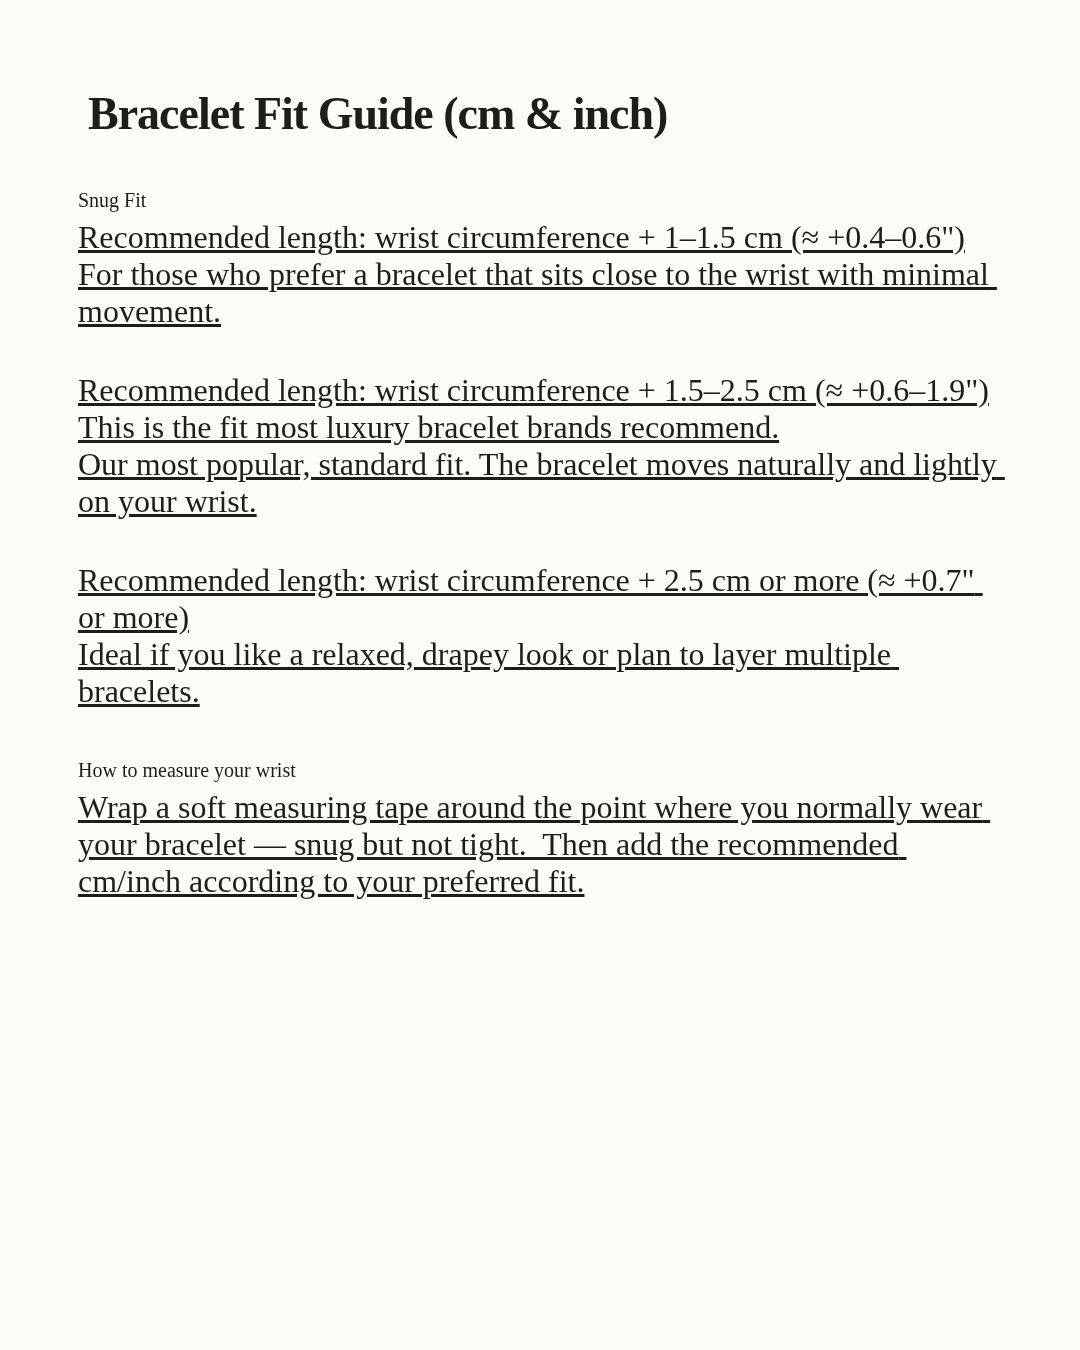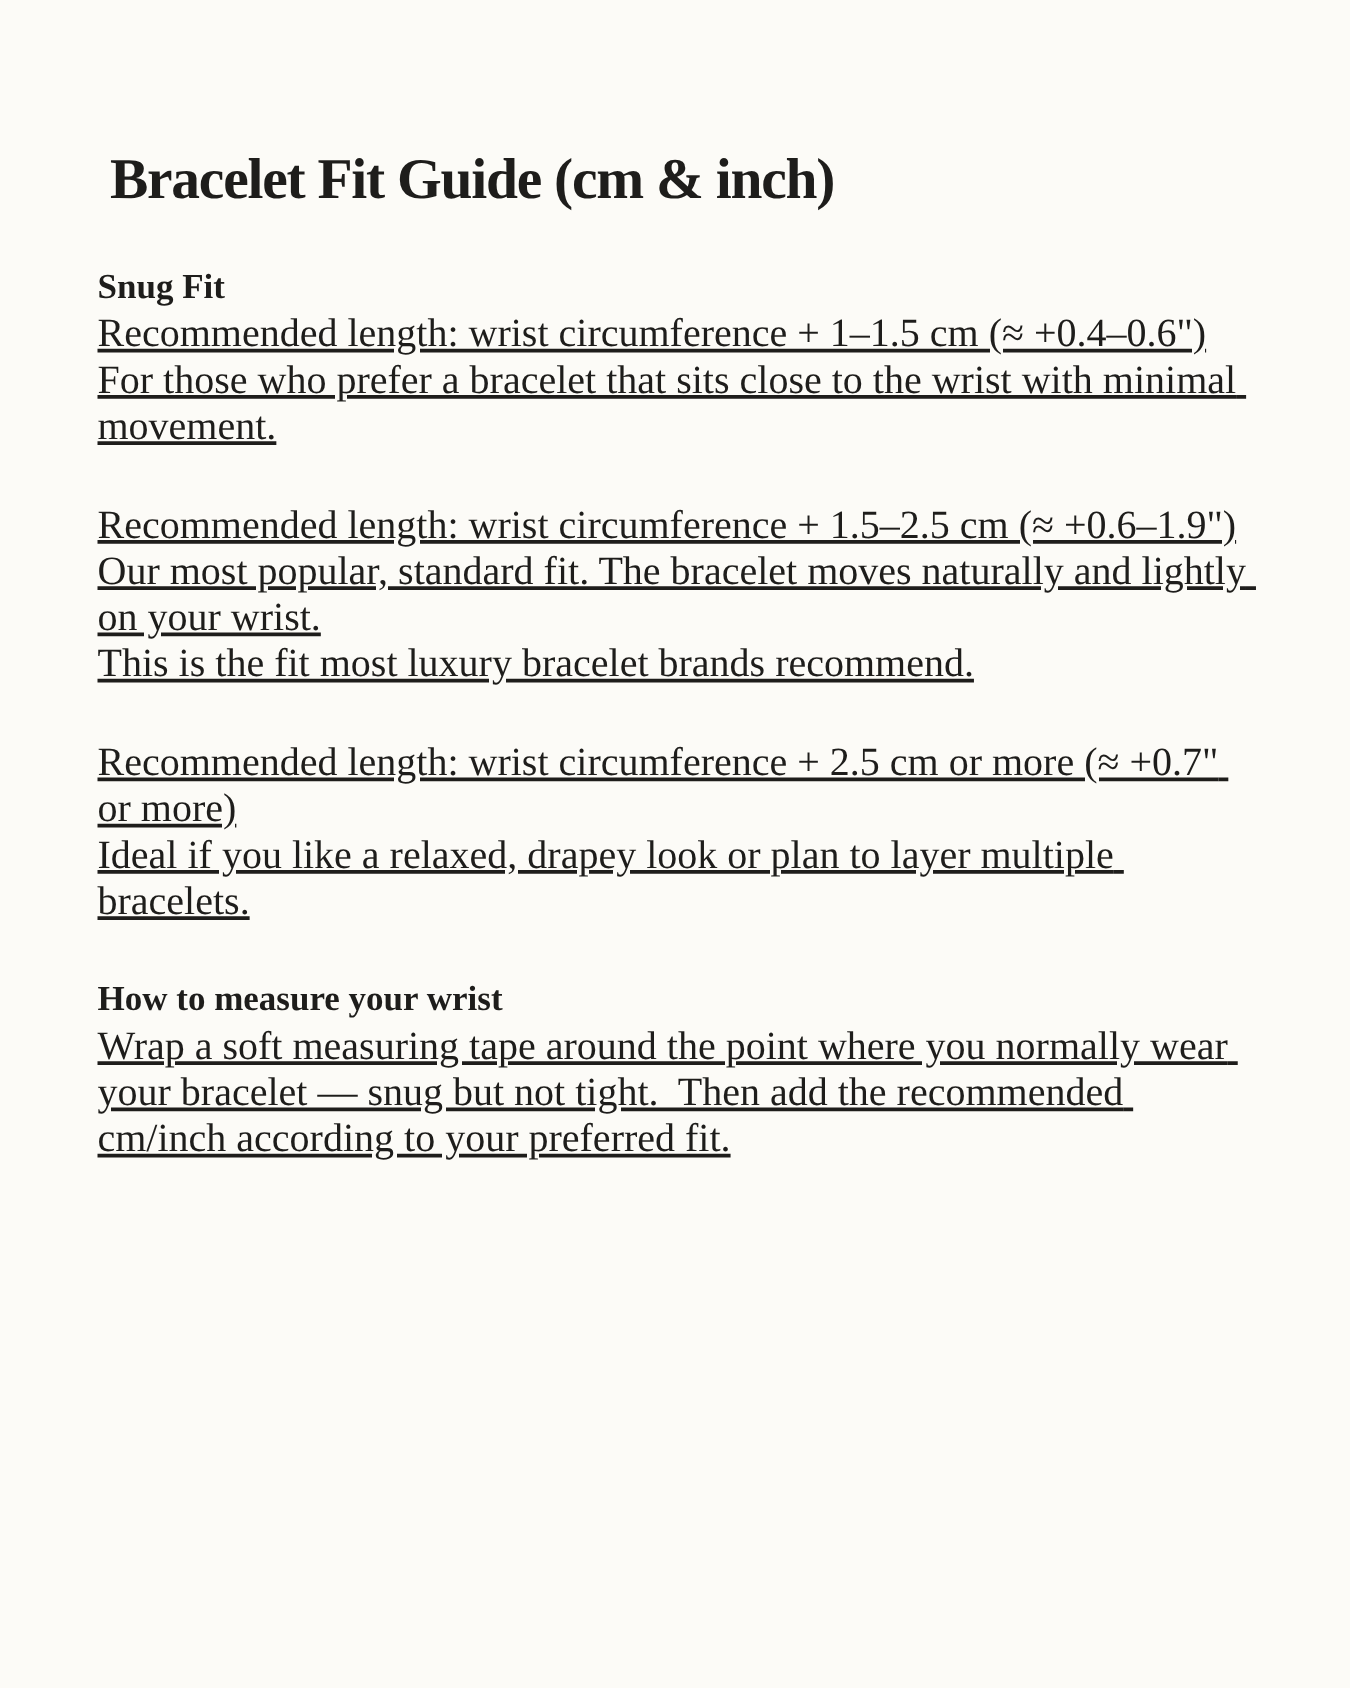--- a/index.html
+++ b/index.html
@@ -6,38 +6,38 @@
   body {
     width: 1080px;
     height: 1350px;
     background: #fcfbf7;
     color: #1e1d1b;
     font-family: "Liberation Serif", "DejaVu Serif", serif;
     overflow: hidden;
   }
   .page {
     box-sizing: border-box;
-    padding: 118px 70px 0 78px;
+    padding: 89px 70px 0 78px;
   }
   .doc-title {
     font-size: 46px;
     font-weight: bold;
     line-height: 50px;
     letter-spacing: -1px;
     margin: 0 0 43px 10px;
   }
   .section {
     max-width: 930px;
     margin: 0 0 42px 0;
   }
   .section.gap-large {
   }
   .section-heading {
-    font-size: 28px;
-    font-weight: bold;
+    font-size: 20px;
+    font-weight: normal;
     line-height: 37px;
     margin: 0;
   }
   .para {
     font-size: 32px;
     line-height: 37px;
     margin: 0;
     white-space: pre-wrap;
     text-decoration: underline;
   }
@@ -50,22 +50,22 @@
   <h1 class="doc-title">Bracelet Fit Guide (cm &amp; inch)</h1>
 
   <section class="section">
     <h2 class="section-heading">Snug Fit</h2>
     <p class="para">Recommended length: wrist circumference + 1–1.5 cm (≈ +0.4–0.6")</p>
     <p class="para">For those who prefer a bracelet that sits close to the wrist with minimal movement.</p>
   </section>
 
   <section class="section">
     <p class="para">Recommended length: wrist circumference + 1.5–2.5 cm (≈ +0.6–1.9")</p>
+    <p class="para">This is the fit most luxury bracelet brands recommend.</p>
     <p class="para">Our most popular, standard fit. The bracelet moves naturally and lightly on your wrist.</p>
-    <p class="para">This is the fit most luxury bracelet brands recommend.</p>
   </section>
 
   <section class="section">
     <p class="para">Recommended length: wrist circumference + 2.5 cm or more (≈ +0.7" or more)</p>
     <p class="para">Ideal if you like a relaxed, drapey look or plan to layer multiple bracelets.</p>
   </section>
 
   <section class="section gap-large">
     <h2 class="section-heading">How to measure your wrist</h2>
     <p class="para">Wrap a soft measuring tape around the point where you normally wear your bracelet — snug but not tight.  Then add the recommended cm/inch according to your preferred fit.</p>

